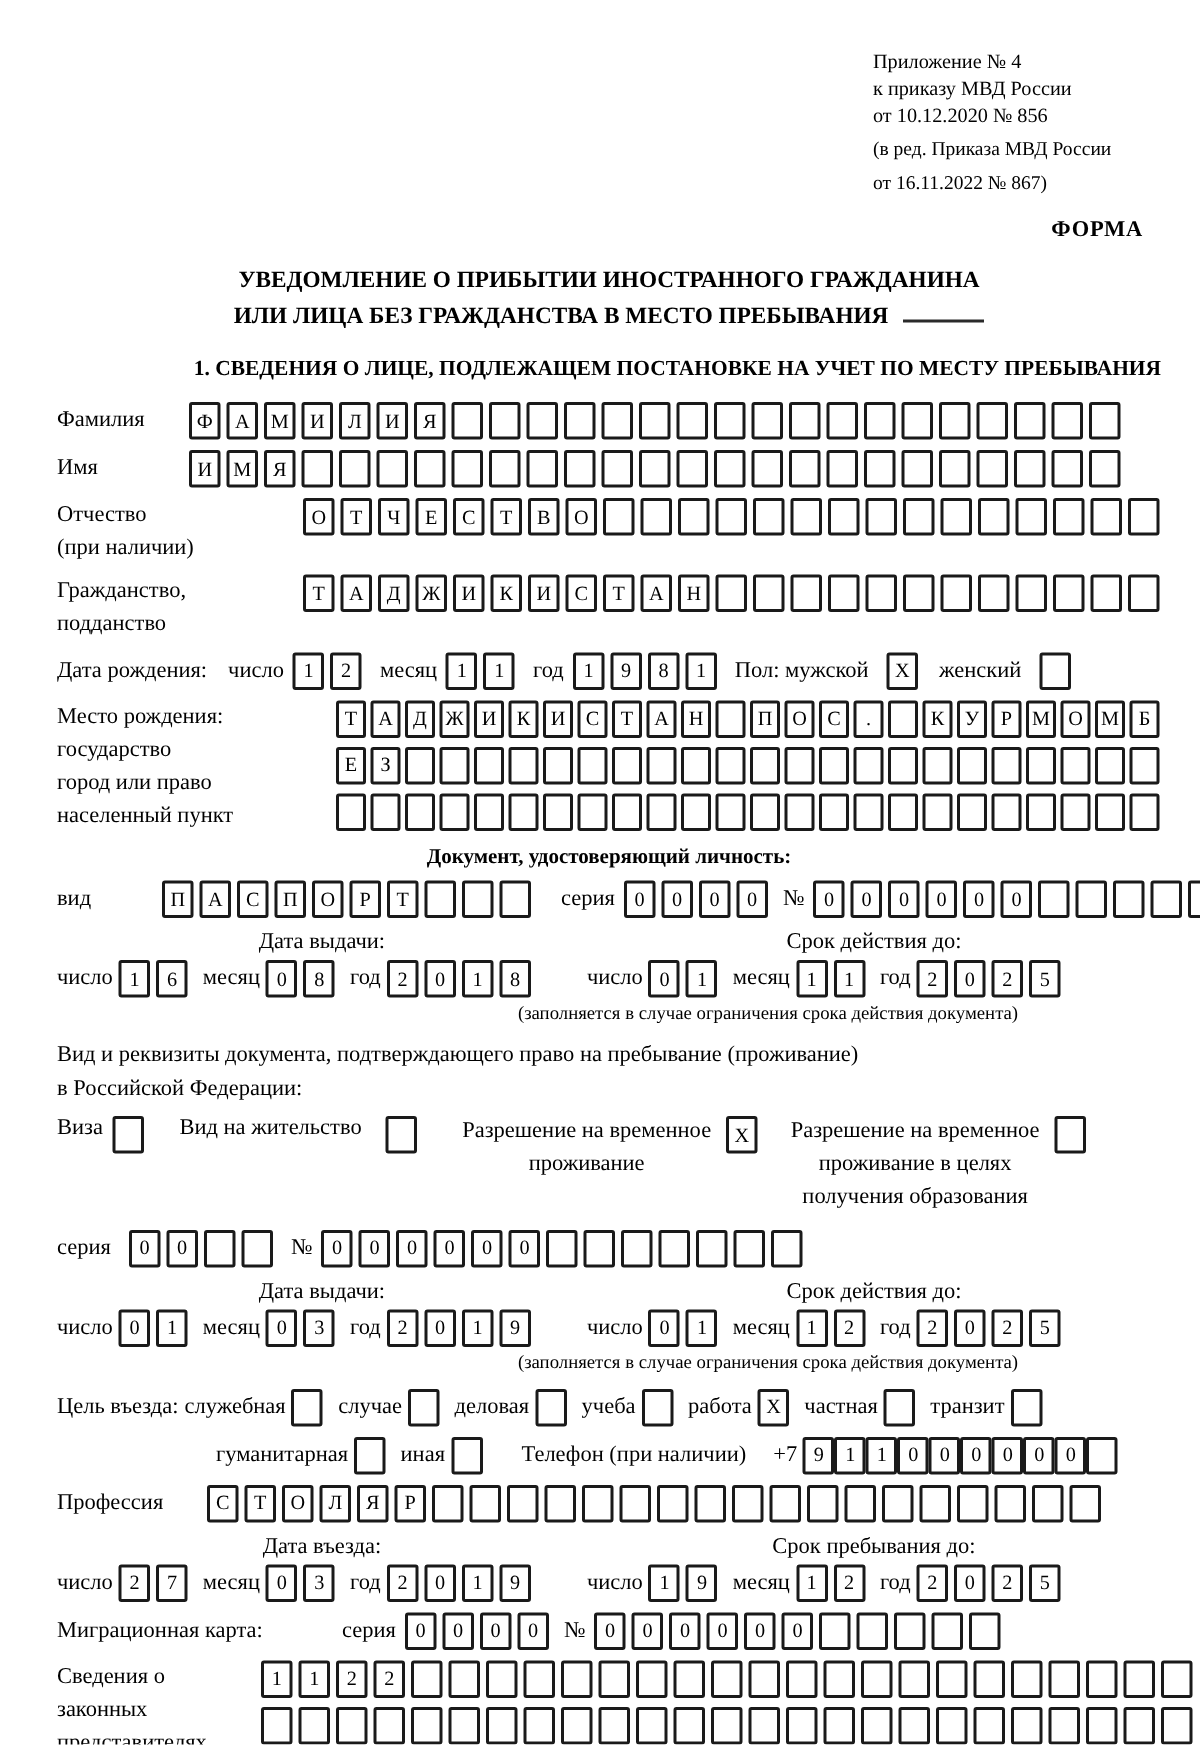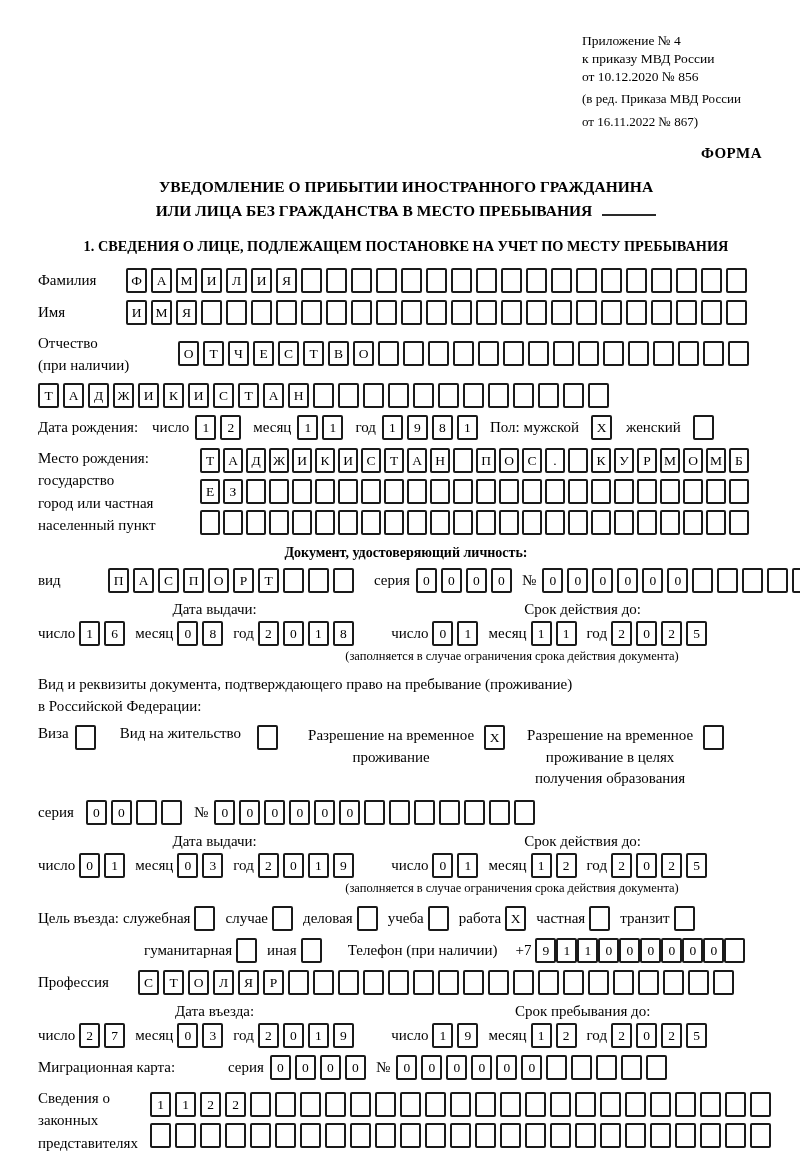--- a/index.html
+++ b/index.html
@@ -9,25 +9,25 @@
     font-family:"Liberation Serif","DejaVu Serif",serif;
   }
   .page { box-sizing:border-box; width:800px; height:829px; padding:32px 26px 8px 38px; }
 
   
   .appendix { margin-left:544px; font-size:13.5px; line-height:1.32; }
   .appendix .ed { margin-top:5px; font-size:13px; }
   .forma { text-align:right; font-weight:bold; font-size:15px; margin-top:15px; padding-right:12px; letter-spacing:.5px; }
   .title { text-align:center; font-weight:bold; font-size:15.5px; margin-top:13px; line-height:1.55; }
   .blank { display:inline-block; width:54px; border-bottom:2px solid #2a2a2a; margin-left:10px; }
-  .sec1 { text-align:center; font-weight:bold; font-size:14.3px; margin-top:15px; }
+  .sec1 { text-align:right; font-weight:bold; font-size:14.3px; margin-top:15px; }
 
   
   .frow { display:flex; align-items:center; margin-top:7px; white-space:nowrap; }
-  .frow.top { align-items:center; }
+  .frow.top { align-items:flex-start;gap:24px; }
   .lbl, .sub { font-size:15px; flex:0 0 auto; }
   .sub { margin-right:6px; }
   .lblcol { display:flex; flex-direction:column; font-size:15px; line-height:1.48; flex:0 0 auto; }
   .w88{width:88px;} .w140{width:140px;} .w162{width:162px;} .w100{width:100px;} .w190{width:190px;} .w70{width:70px;} .w112{width:112px;}
 
   
   .cells { display:flex; flex:0 0 auto; }
   .cell {
     box-sizing:border-box; flex:0 0 auto;
     display:flex; align-items:center; justify-content:center;
@@ -171,20 +171,24 @@
         <span class="cell"></span>
         <span class="cell"></span>
         <span class="cell"></span>
         <span class="cell"></span>
         <span class="cell"></span>
         <span class="cell"></span>
       </span>
   </div>
 
   <div class="frow top">
+    <span class="lblcol w140">
+      <span>Гражданство,</span>
+      <span>подданство</span>
+    </span>
     <span class="cells">
         <span class="cell">Т</span>
         <span class="cell">А</span>
         <span class="cell">Д</span>
         <span class="cell">Ж</span>
         <span class="cell">И</span>
         <span class="cell">К</span>
         <span class="cell">И</span>
         <span class="cell">С</span>
         <span class="cell">Т</span>
@@ -227,21 +231,21 @@
     <span class="sub">Пол: мужской</span>
     <span class="cell chk">X</span>
     <span class="sub">женский</span>
     <span class="cell chk"></span>
   </div>
 
   <div class="frow top">
     <span class="lblcol w162">
       <span>Место рождения:</span>
       <span>государство</span>
-      <span>город или частная</span>
+      <span>город или право</span>
       <span>населенный пункт</span>
     </span>
     <span class="stack">
       <span class="cells tight">
           <span class="cell">Т</span>
           <span class="cell">А</span>
           <span class="cell">Д</span>
           <span class="cell">Ж</span>
           <span class="cell">И</span>
           <span class="cell">К</span>

